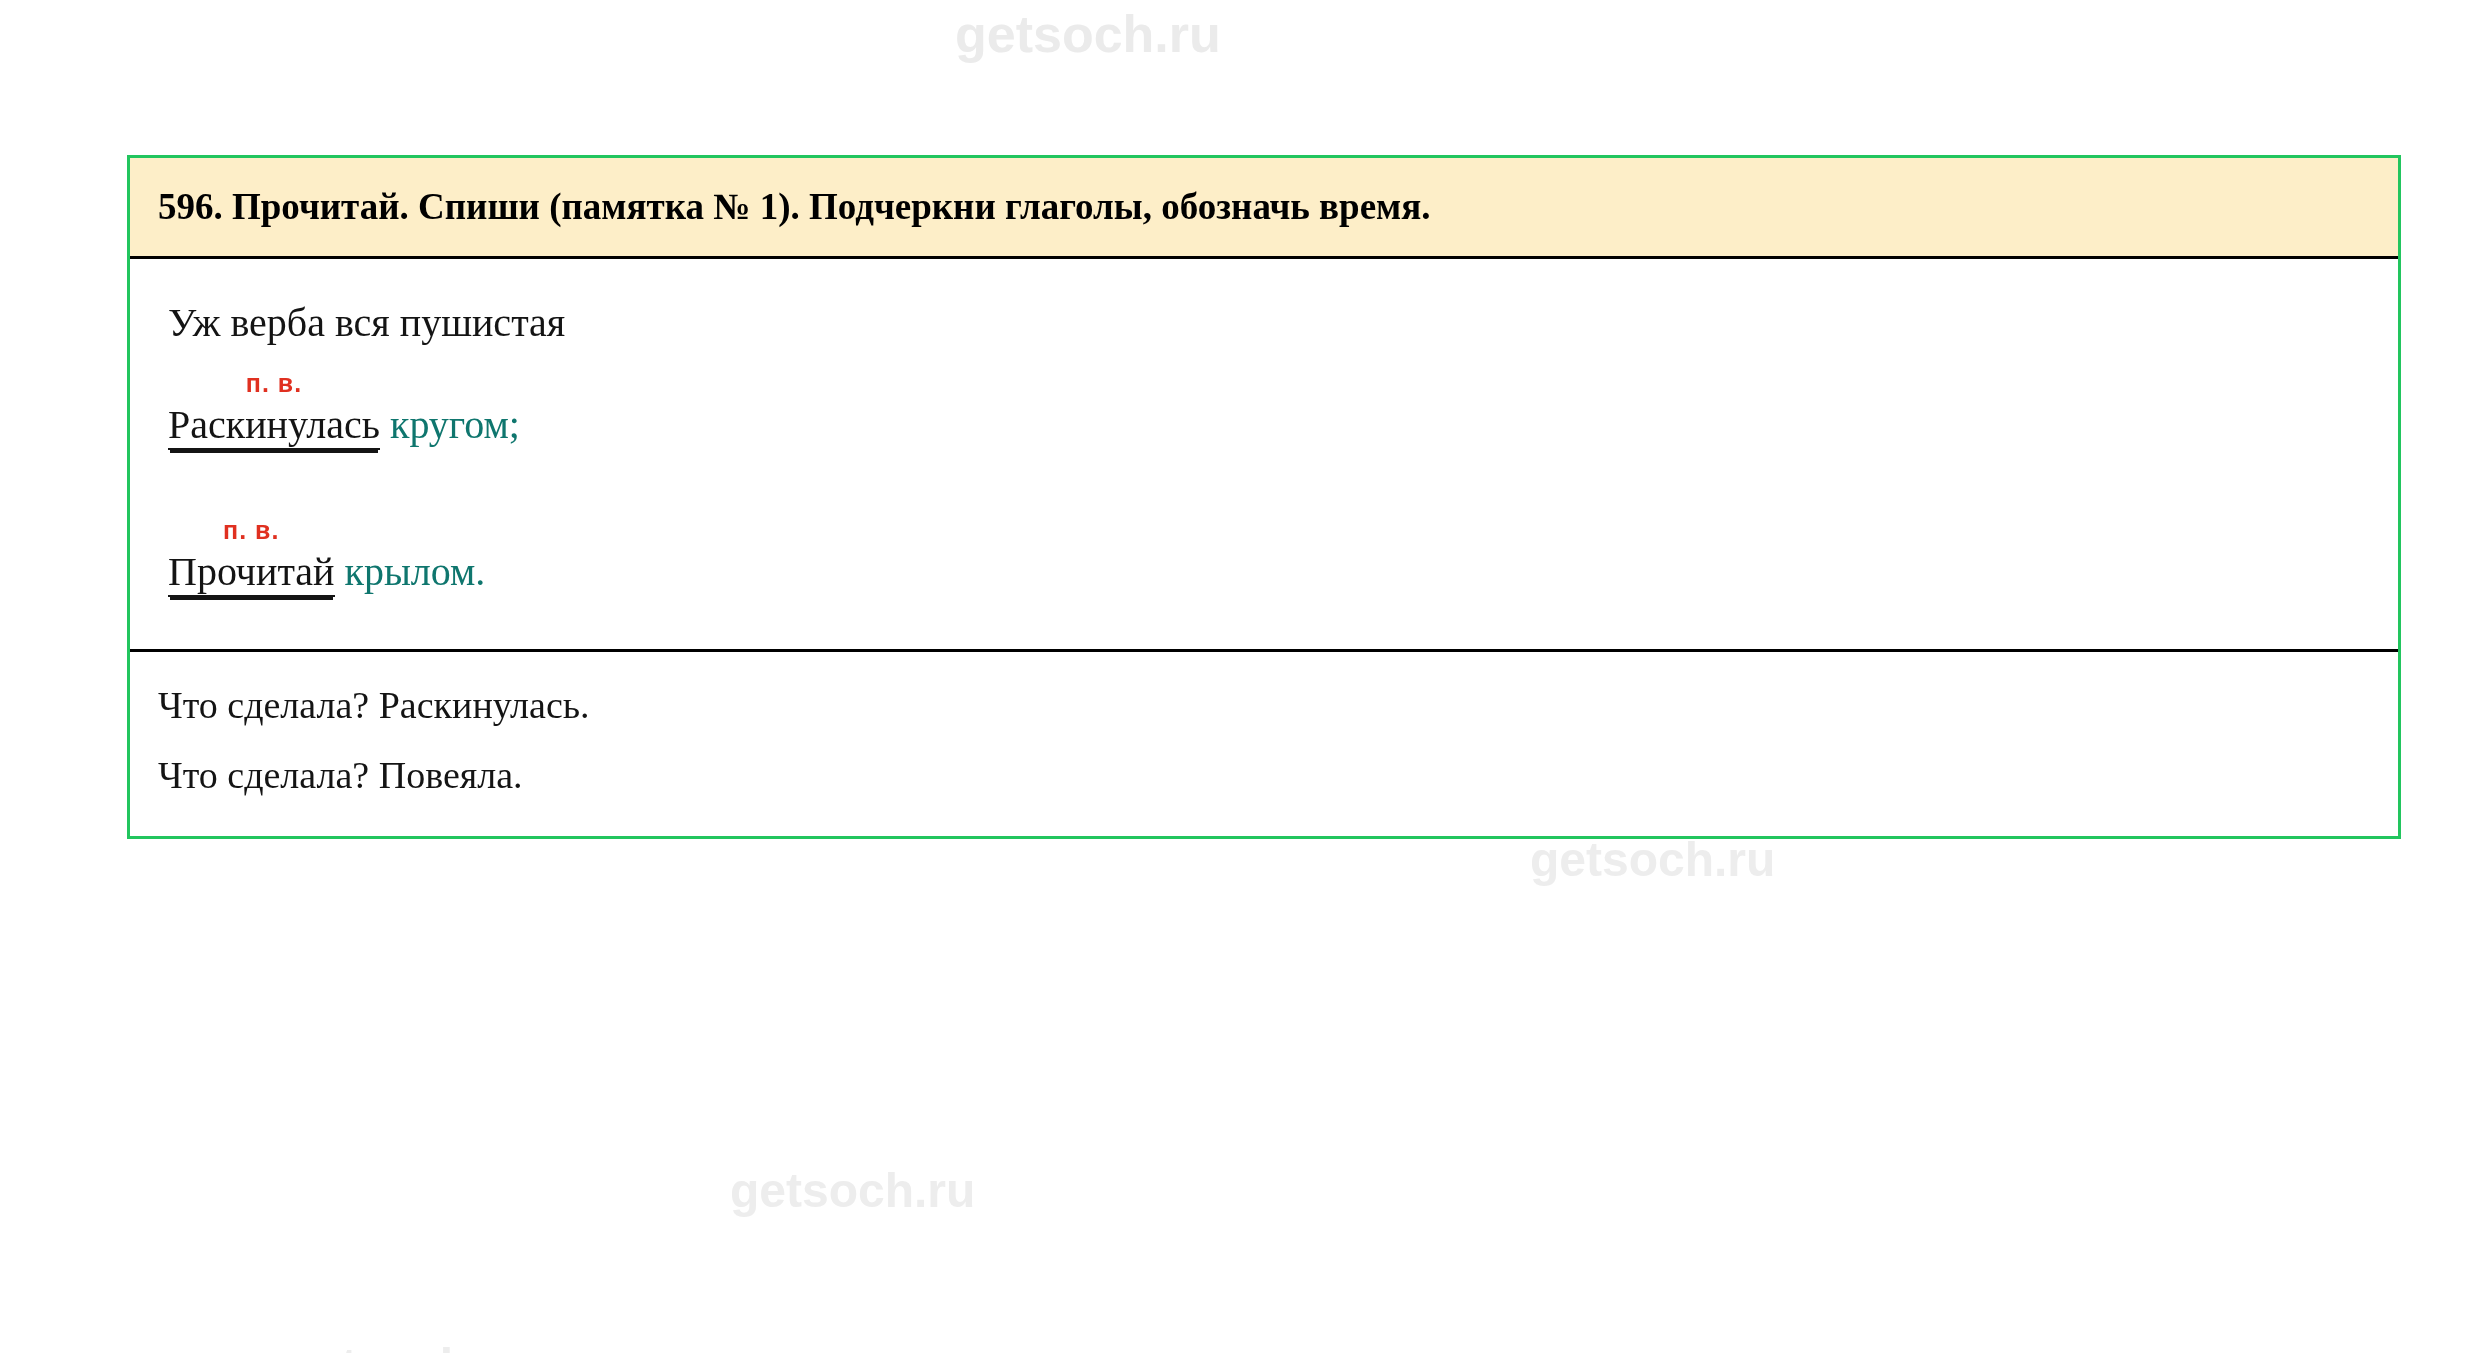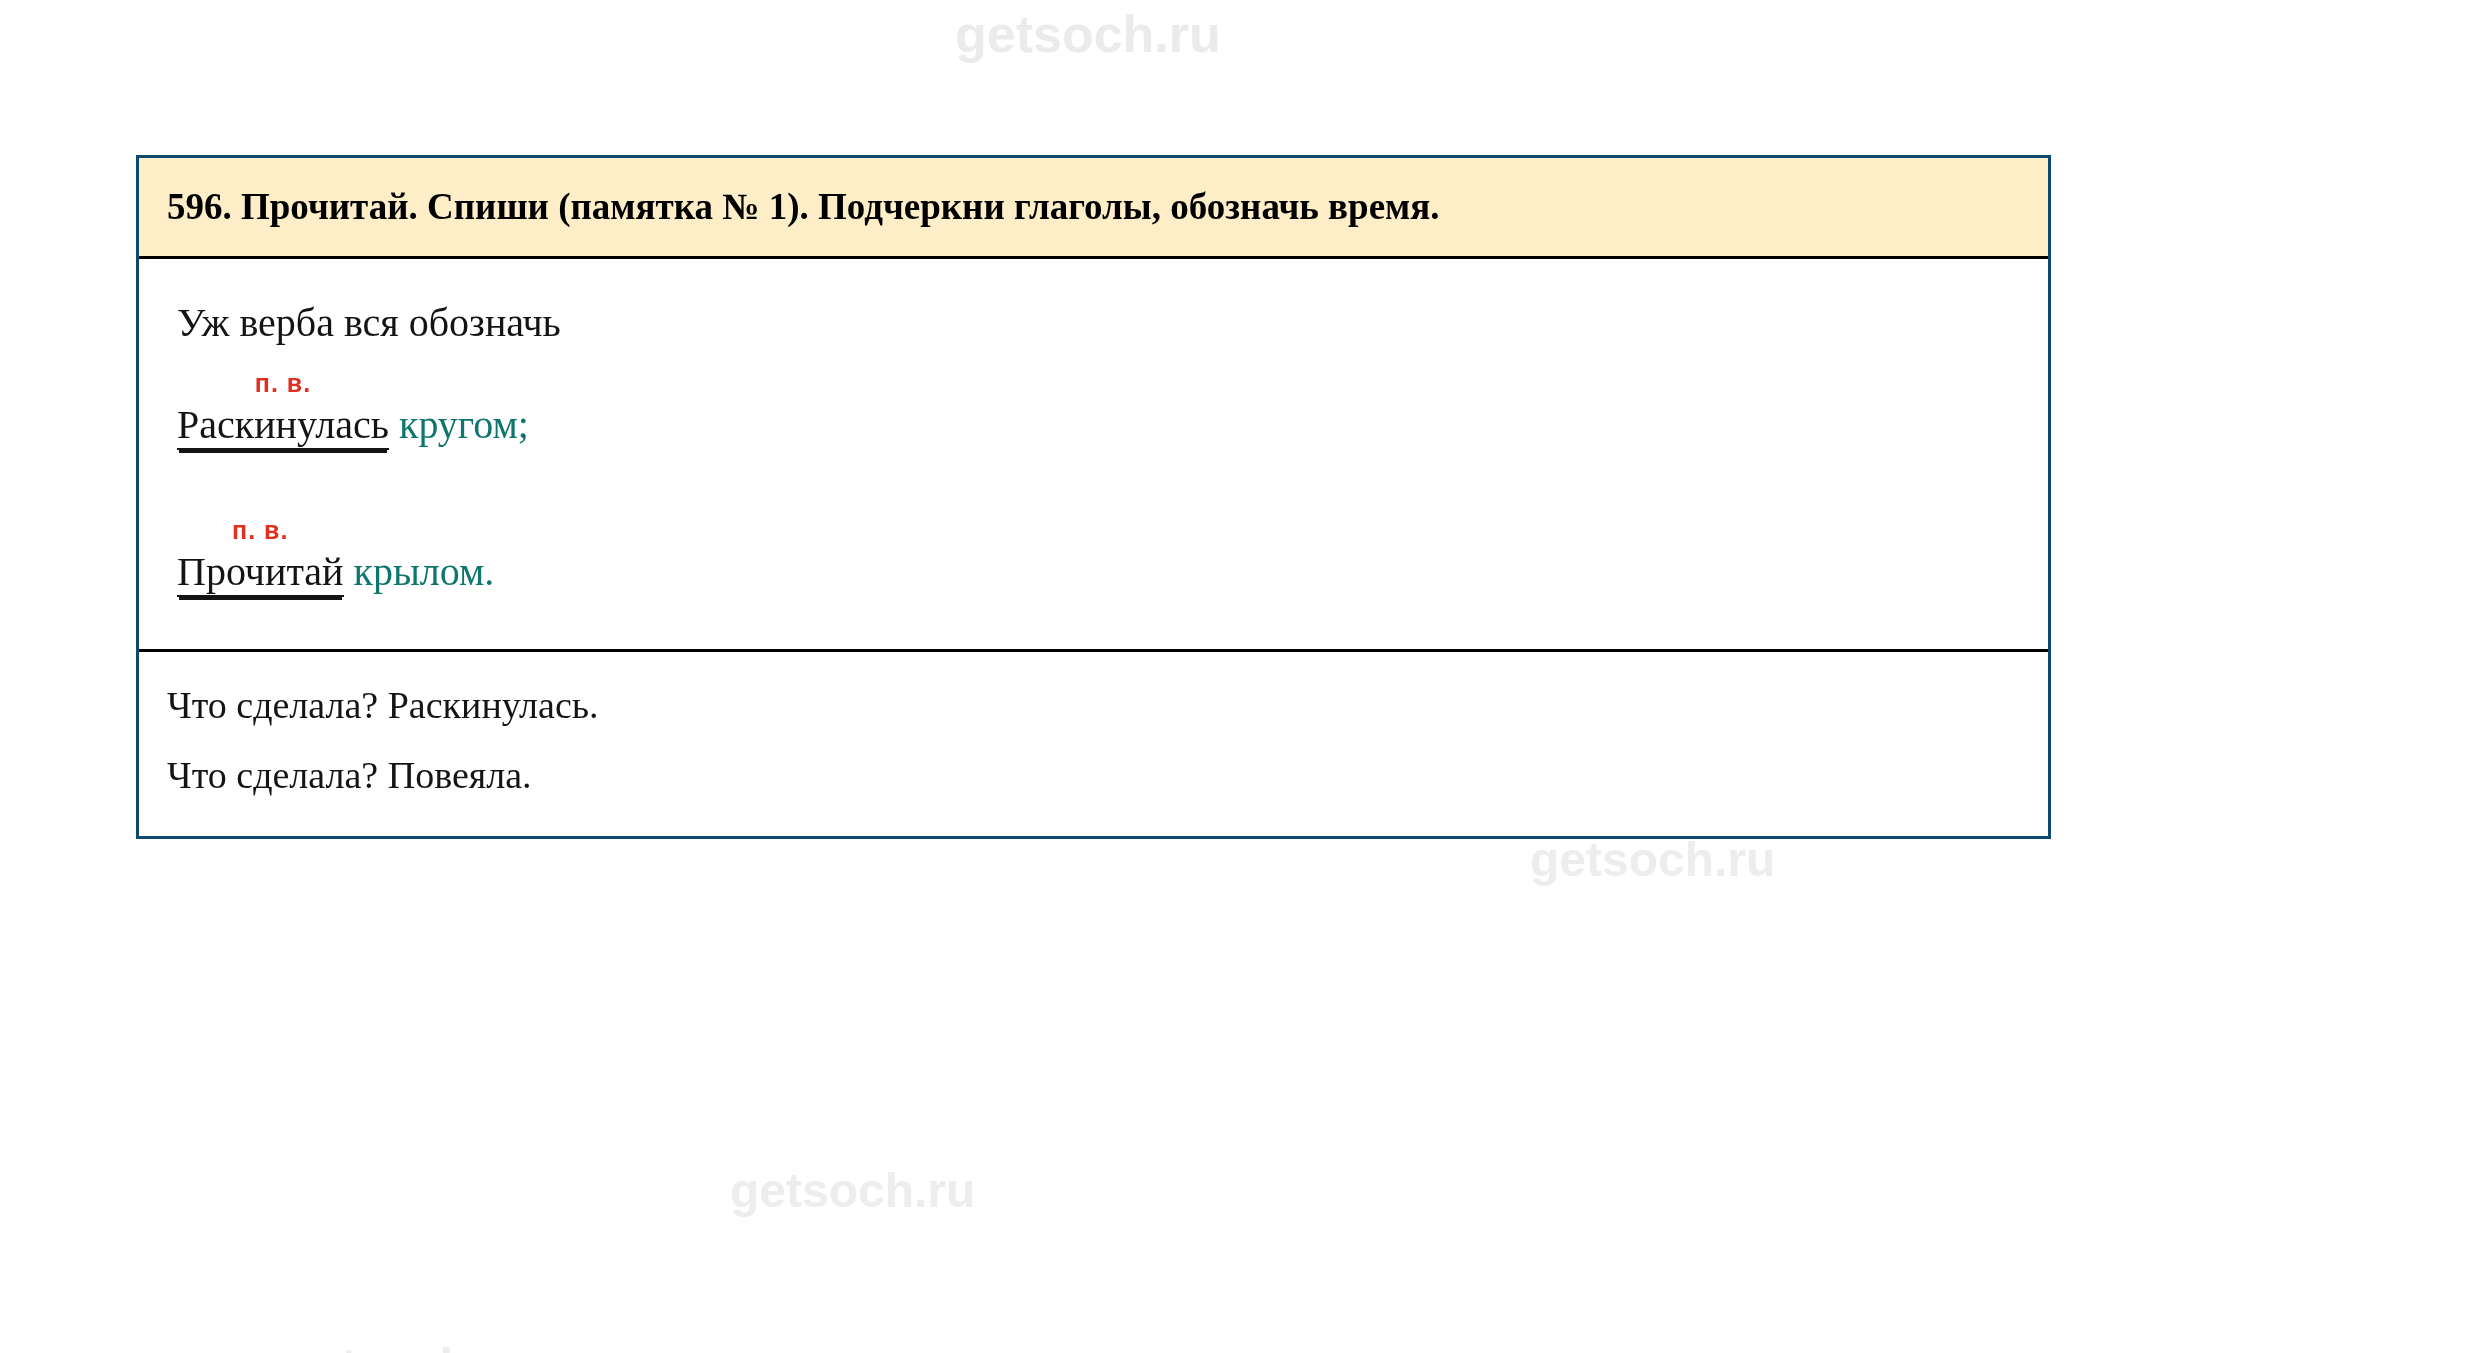--- a/index.html
+++ b/index.html
@@ -28,24 +28,24 @@
   .wm-1 { left: 955px;  top: 4px;    font-size: 52px; color: #ebebeb; }
   .wm-2 { left: 1570px; top: 282px;  font-size: 48px; color: #ededed; }
   .wm-3 { left: 1292px; top: 522px;  font-size: 48px; color: #ededed; }
   .wm-4 { left: 1530px; top: 832px;  font-size: 48px; color: #ededed; }
   .wm-5 { left: 730px;  top: 1163px; font-size: 48px; color: #ededed; }
   .wm-6 { left: 285px;  top: 1338px; font-size: 48px; color: #ededed; }
 
   
   .card {
     position: absolute;
-    left: 136px;
+    left: 127px;
     top: 155px;
-    width: 1915px;
-    border: 3px solid #0c4a6e;
+    width: 2274px;
+    border: 3px solid #22c55e;
     box-sizing: border-box;
     background: transparent;
   }
 
   .band {
     background: #fdeec8;
     border-bottom: 3px solid #000000;
     box-sizing: border-box;
     padding: 26px 28px 26px 28px;
   }
@@ -142,21 +142,21 @@
 
 <div class="card">
 
   <div class="band">
     <div class="band-title">596. Прочитай. Спиши (памятка № 1). Подчеркни глаголы, обозначь время.</div>
   </div>
 
   <div class="body-white">
     <div class="poem">
 
-      <div class="poem-line">Уж верба вся обозначь</div>
+      <div class="poem-line">Уж верба вся пушистая</div>
       <div class="line-spacer-1"></div>
 
       <div class="poem-line">
         <span class="verb">
           <span class="tense">п. в.</span>
           <span>Раскинулась</span>
         </span><span class="after-verb"> кругом;</span>
       </div>
       <div class="line-spacer-2"></div>
 

